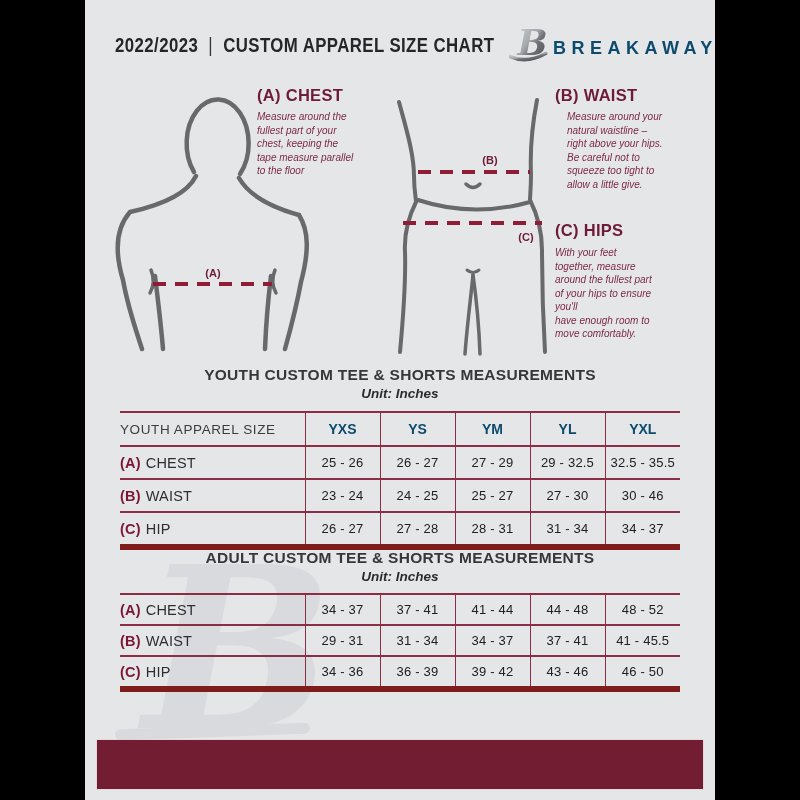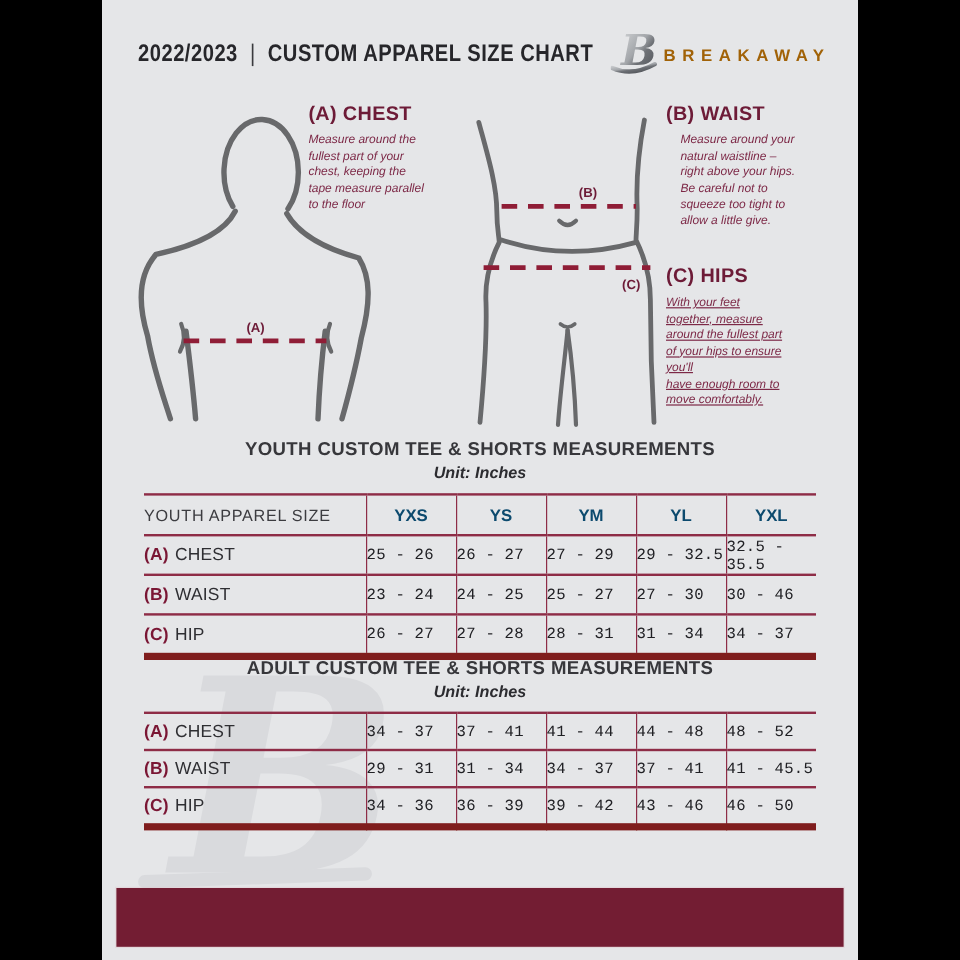--- a/index.html
+++ b/index.html
@@ -5,22 +5,22 @@
   html,body{margin:0;padding:0;}
   .stage{position:relative;width:800px;height:800px;background:#000;overflow:hidden;
          font-family:"Liberation Sans",sans-serif;}
   .page{position:absolute;left:85px;top:0;width:630px;height:800px;background:#e5e6e8;}
   .abs{position:absolute;}
 
   
   .edition-title{left:30px;top:34px;font-size:20px;font-weight:bold;color:#26262a;
     letter-spacing:.5px;white-space:nowrap;transform:scaleX(.84);transform-origin:0 50%;}
   .edition-sep{margin:0 12px;font-weight:normal;color:#3a3a3e;}
-  .brand-name{left:468px;top:38px;font-size:14px;font-weight:bold;letter-spacing:5.5px;
-    color:#a16207;white-space:nowrap;}
+  .brand-name{left:468px;top:38px;font-size:18px;font-weight:bold;letter-spacing:5.5px;
+    color:#0c4a6e;white-space:nowrap;}
 
   
   .section-heading{font-size:16.5px;font-weight:bold;color:#6d1b37;letter-spacing:.3px;white-space:nowrap;}
   .section-body{font-size:10px;font-style:italic;color:#7d2947;line-height:13.5px;white-space:pre-line;}
 
   
   .table-title{left:0;width:630px;text-align:center;font-size:15.5px;font-weight:bold;
     color:#37373b;letter-spacing:.3px;}
   .table-unit{left:0;width:630px;text-align:center;font-size:13.5px;font-style:italic;
     font-weight:bold;color:#2c2c30;}
@@ -28,21 +28,21 @@
   
   .size-table{position:absolute;border-collapse:collapse;table-layout:fixed;
     border-bottom:6px solid #7f1d1d;}
   .size-table td{border-top:2px solid #8e2c46;border-left:1.5px solid #8e2c46;
     padding:0;vertical-align:middle;}
   .size-table td:first-child{border-left:none;}
   .size-label-header{font-size:13.5px;color:#3c3c40;letter-spacing:.6px;padding-left:13px;}
   .size-col-header{font-size:14px;font-weight:bold;color:#0c4a6e;text-align:center;}
   .row-label{padding-left:13px;font-size:14.5px;color:#2e2e32;letter-spacing:.2px;}
   .row-prefix{color:#7a1634;font-weight:bold;margin-right:5px;}
-  .cell-value{font-size:13px;color:#202024;text-align:left;letter-spacing:.2px;font-family:Liberation Mono, monospace;}
+  .cell-value{font-size:13px;color:#202024;text-align:center;letter-spacing:.2px;}
   .youth-table td{height:31px;}
   .youth-table tr.hdr td{height:32px;}
   .adult-table td{height:29px;}
   .adult-table tr.hdr td{height:33px;}
 
   
   .watermark{left:58px;top:548px;width:185px;height:200px;z-index:0;}
   .wm-text{font-family:"DejaVu Serif",serif;font-style:italic;font-weight:bold;
     font-size:225px;line-height:.9;color:#d9dadd;}
   .wm-bar{position:absolute;left:-28px;top:178px;width:195px;height:11px;background:#d9dadd;
@@ -125,21 +125,21 @@
 
       <div class="abs section-heading" style="left:470px;top:86px;">(B) WAIST</div>
       <div class="abs section-body" style="left:470px;top:110px;width:162px;margin-left:12px;">Measure around your
 natural waistline –
 right above your hips.
 Be careful not to
 squeeze too tight to
 allow a little give.</div>
 
       <div class="abs section-heading" style="left:470px;top:221px;">(C) HIPS</div>
-      <div class="abs section-body" style="left:470px;top:246px;width:170px;text-decoration:underline;">With your feet
+      <div class="abs section-body" style="left:470px;top:246px;width:170px;">With your feet
 together, measure
 around the fullest part
 of your hips to ensure
 you'll
 have enough room to
 move comfortably.</div>
 
       <div class="abs table-title" style="top:366px;">YOUTH CUSTOM TEE &amp; SHORTS MEASUREMENTS</div>
       <div class="abs table-unit" style="top:386px;">Unit: Inches</div>
 

